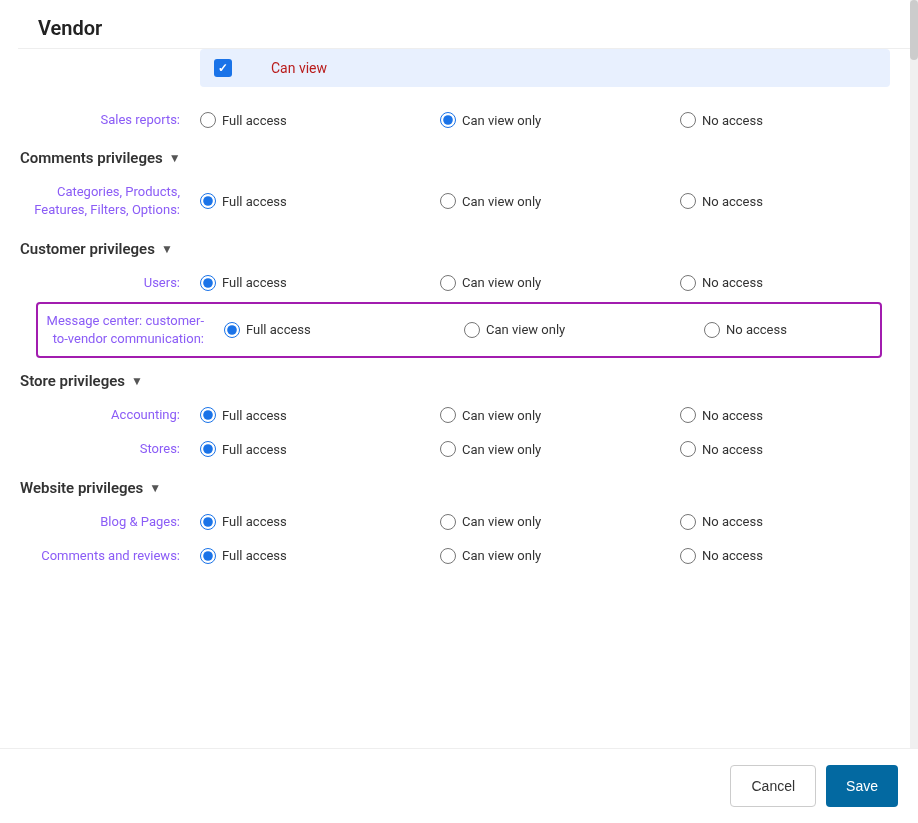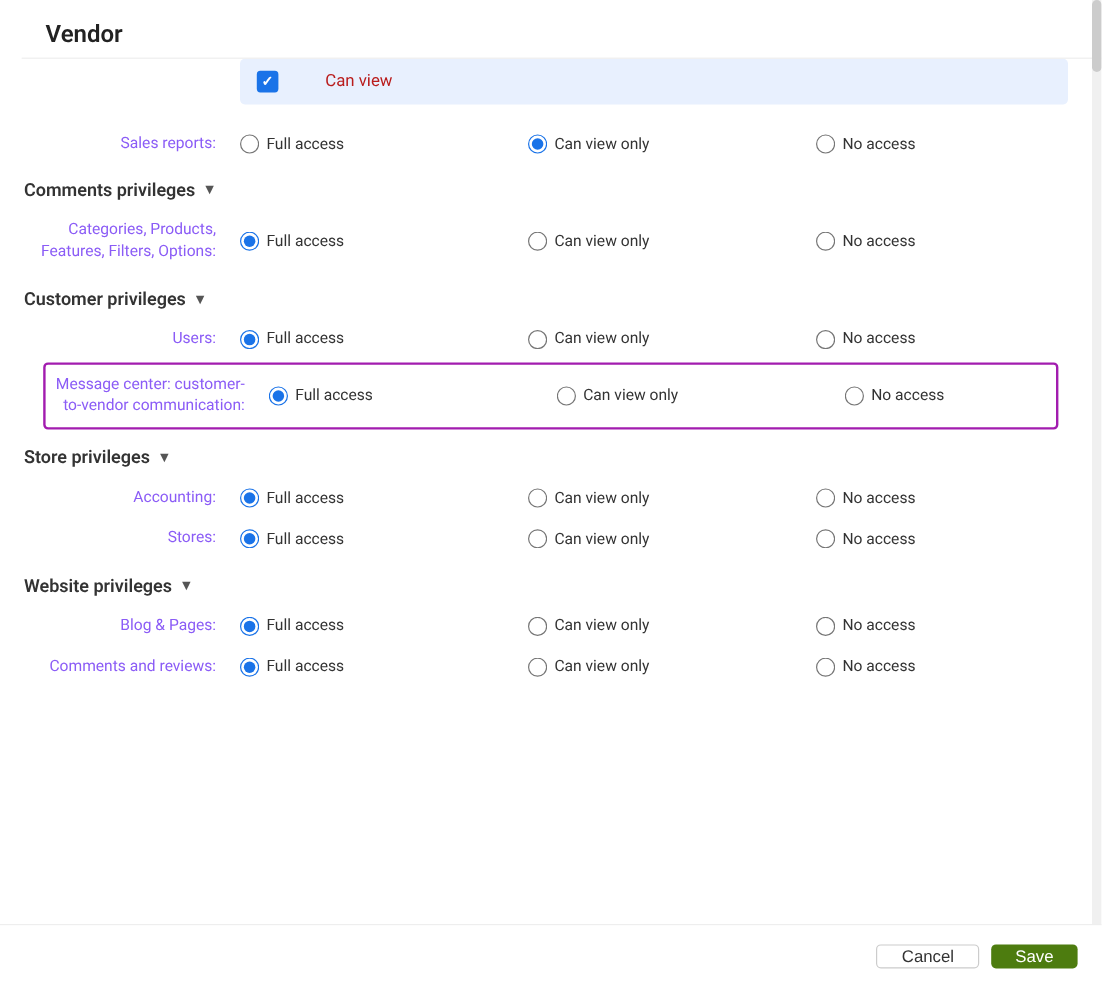--- a/index.html
+++ b/index.html
@@ -168,35 +168,35 @@
       width: 918px;
       padding: 16px 20px;
       display: flex;
       justify-content: flex-end;
       gap: 10px;
       background: #fff;
       border-top: 1px solid #eee;
     }
 
     .btn {
-      padding: 1px 20px;
+      padding: 12px 20px;
       border-radius: 4px;
       font-size: 14px;
       cursor: pointer;
       border: none;
     }
 
     .btn-cancel {
       background: #fff;
       border: 1px solid #ccc;
       color: #333;
     }
 
     .btn-save {
-      background: #4d7c0f;
+      background: #0369a1;
       color: #fff;
     }
   </style>
 </head>
 <body>
 
 <div class="page-header">
   <span class="page-title">Vendor</span>
 </div>
 

